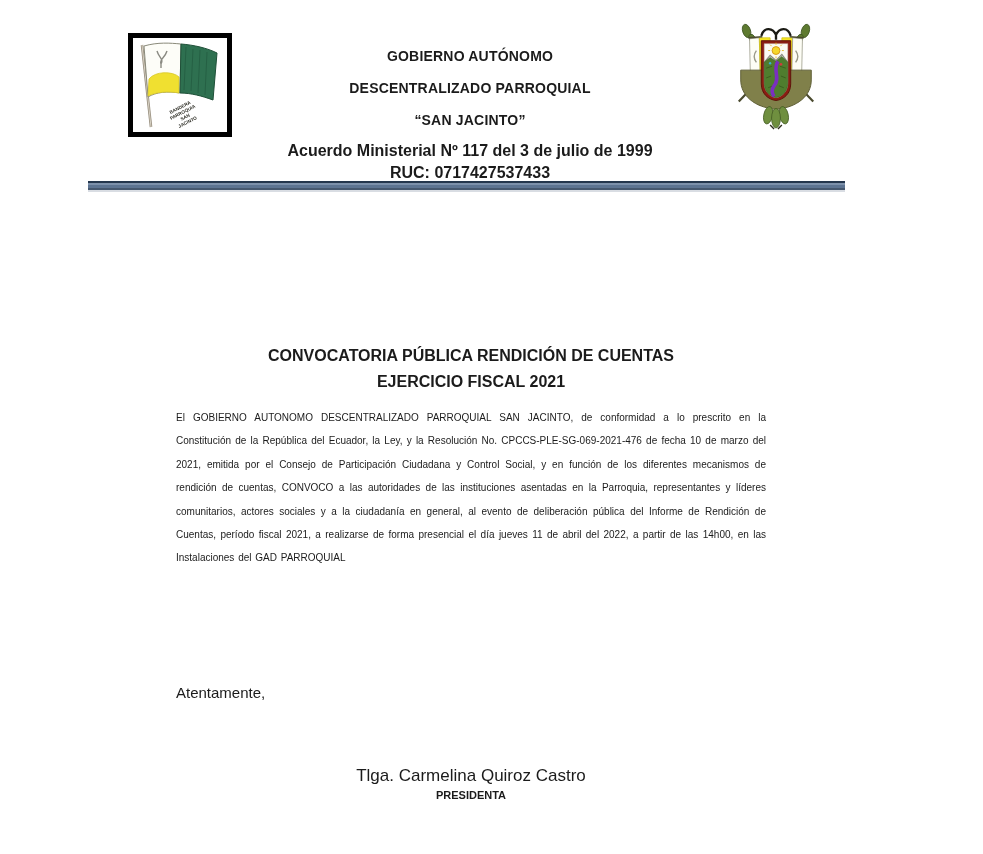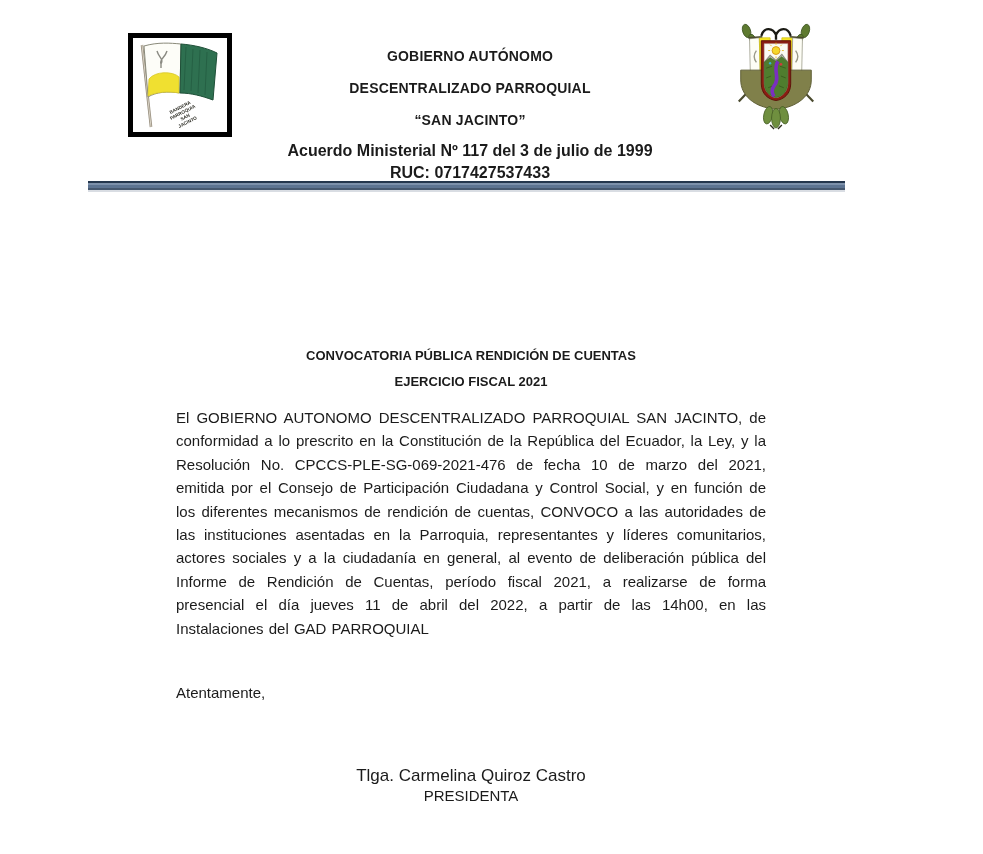--- a/index.html
+++ b/index.html
@@ -60,49 +60,49 @@
     );
     box-shadow: 0 2px 0 #d9dde3;
   }
   
   .doc-title {
     position: absolute;
     left: 176px; top: 343px;
     width: 590px;
     text-align: center;
     font-weight: bold;
-    font-size: 13px;
+    font-size: 16px;
     line-height: 26px;
   }
   
   .doc-body {
     position: absolute;
     left: 176px; top: 406px;
     width: 590px;
-    font-size: 15px;
+    font-size: 10px;
     line-height: 23.4px;
     text-align: justify;
     text-align-last: left;
     word-spacing: 1px;
   }
   
   .salutation {
     position: absolute;
     left: 176px; top: 684px;
     width: 590px;
     font-size: 15px;
   }
   .signature-block {
     position: absolute;
     left: 176px; top: 766px;
     width: 590px;
     text-align: center;
   }
   .signer-name  { font-size: 17px; line-height: 20px; }
-  .signer-title { font-size: 15px; line-height: 19px; font-weight: normal; }
+  .signer-title { font-size: 11px; line-height: 19px; font-weight: bold; }
   .signer-org   { font-size: 14px; line-height: 19px; font-weight: bold; }
 </style>
 </head>
 <body>
 
 <div class="page">
 
   <div class="flag-logo">
     <svg viewBox="0 0 104 104" width="104" height="104">
       <rect x="2.5" y="2.5" width="99" height="99" fill="#ffffff" stroke="#000000" stroke-width="5"></rect>

